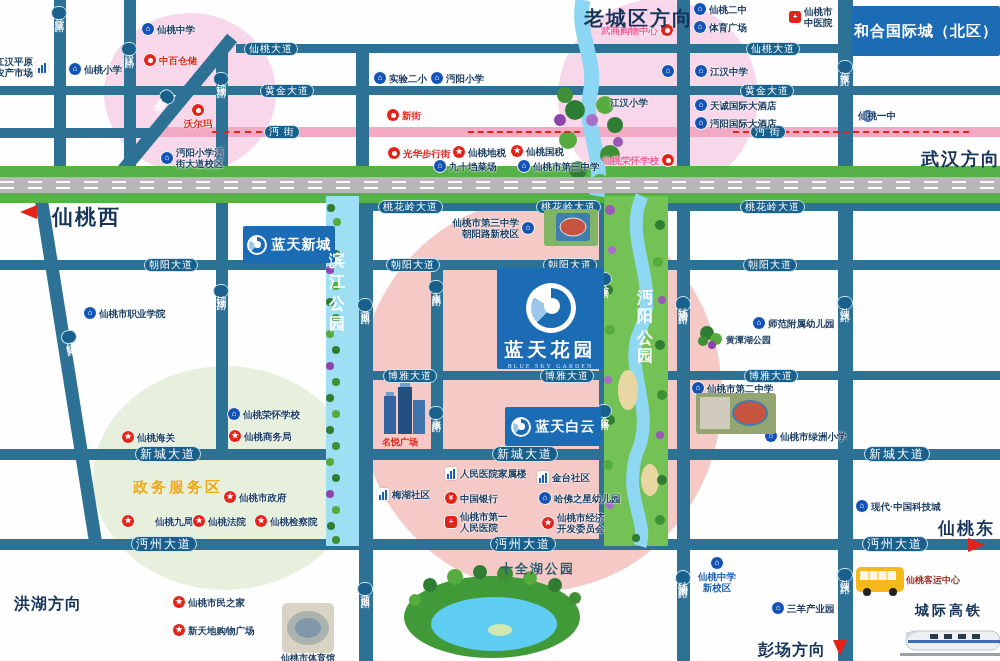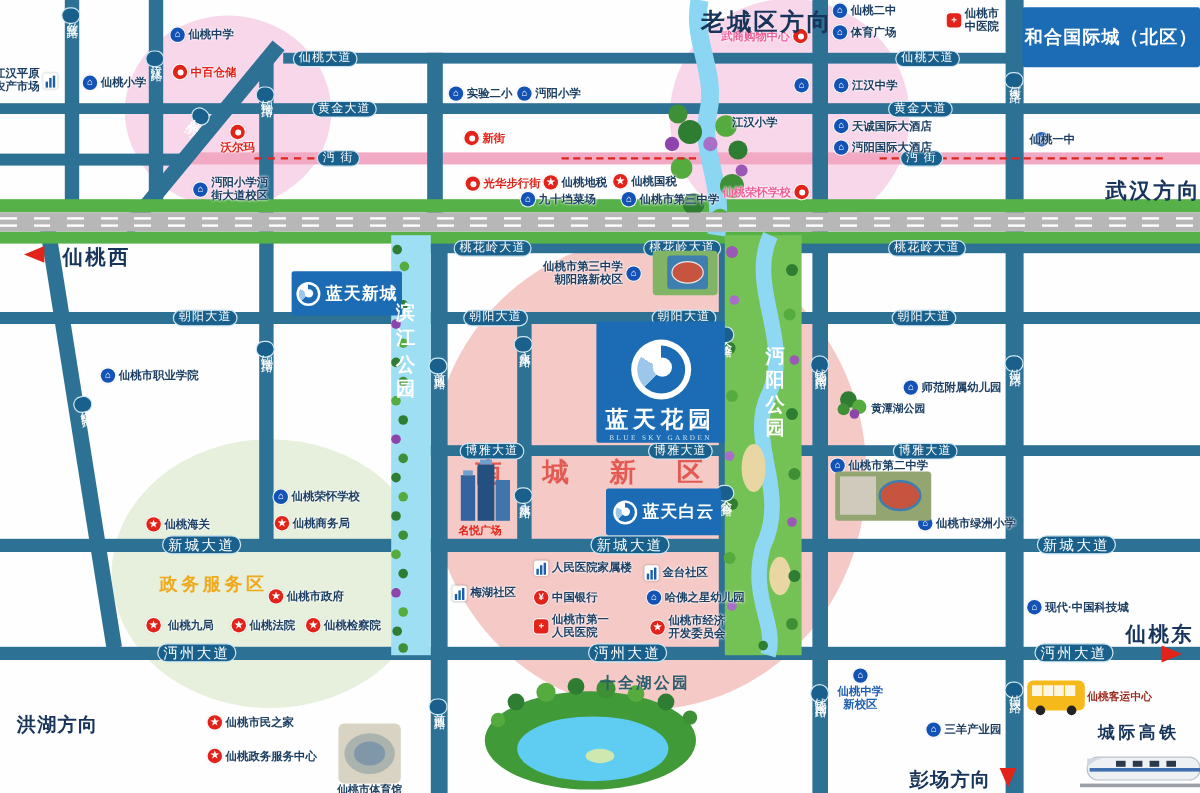--- a/index.html
+++ b/index.html
@@ -407,38 +407,38 @@
     </div>
     <div class="ic ic-star" style="left: 229px; top: 430px;">★</div>
     <div class="plb al-r c-dark" style="left: 244px; top: 430.5px;">
       <div>仙桃商务局</div>
     </div>
     <div class="ic ic-star" style="left: 224px; top: 491px;">★</div>
     <div class="plb al-r c-dark" style="left: 239px; top: 491.5px;">
       <div>仙桃市政府</div>
     </div>
     <div class="ic ic-star" style="left: 122px; top: 515px;">★</div>
-    <div class="plb al-r c-dark" style="left: 140px; top: 515.5px; text-align: right;">
+    <div class="plb al-r c-dark" style="left: 155px; top: 515.5px; text-align: right;">
       <div>仙桃九局</div>
     </div>
     <div class="ic ic-star" style="left: 193px; top: 515px;">★</div>
     <div class="plb al-r c-dark" style="left: 208px; top: 515.5px;">
       <div>仙桃法院</div>
     </div>
     <div class="ic ic-star" style="left: 255px; top: 515px;">★</div>
     <div class="plb al-r c-dark" style="left: 270px; top: 515.5px;">
       <div>仙桃检察院</div>
     </div>
     <div class="ic ic-star" style="left: 173px; top: 596px;">★</div>
     <div class="plb al-r c-dark" style="left: 188px; top: 596.5px;">
       <div>仙桃市民之家</div>
     </div>
     <div class="ic ic-star" style="left: 173px; top: 624px;">★</div>
     <div class="plb al-r c-dark" style="left: 188px; top: 624.5px;">
-      <div>仙桃政务服务中心</div>
+      <div>新天地购物广场</div>
     </div>
     <div class="ic ic-school" style="left: 522px; top: 222px;">⌂</div>
     <div class="plb al-l c-dark" style="right: 481px; top: 217px;">
       <div>仙桃市第三中学</div>
       <div>朝阳路新校区</div>
     </div>
     <div class="ic ic-building" style="left: 377px; top: 488px;">
       <i style="height: 5px;"></i>
       <i style="height: 8px;"></i>
       <i style="height: 10px;"></i>
@@ -500,25 +500,24 @@
     <div class="plb al-b c-blue" style="left: 672px; width: 90px; top: 571px;">
       <div>仙桃中学</div>
       <div>新校区</div>
     </div>
     <div class="ic ic-school" style="left: 772px; top: 602px;">⌂</div>
     <div class="plb al-r c-dark" style="left: 787px; top: 602.5px;">
       <div>三羊产业园</div>
     </div>
     <div class="txt serif" style="left: 584px; top: 5px; font-size: 20px; color: rgb(23, 53, 90); letter-spacing: 2px;">老城区方向</div>
     <div class="txt serif" style="left: 921px; top: 147px; font-size: 18px; color: rgb(23, 53, 90); letter-spacing: 2px;">武汉方向</div>
-    <div class="txt serif" style="left: 52px; top: 203px; font-size: 17px; color: rgb(23, 53, 90); letter-spacing: 2px;">仙桃西</div>
+    <div class="txt serif" style="left: 52px; top: 203px; font-size: 21px; color: rgb(23, 53, 90); letter-spacing: 2px;">仙桃西</div>
     <div class="txt serif" style="left: 938px; top: 517px; font-size: 17px; color: rgb(23, 53, 90); letter-spacing: 2px;">仙桃东</div>
     <div class="txt serif" style="left: 14px; top: 594px; font-size: 16px; color: rgb(23, 53, 90); letter-spacing: 1px;">洪湖方向</div>
     <div class="txt serif" style="left: 758px; top: 640px; font-size: 16px; color: rgb(23, 53, 90); letter-spacing: 1px;">彭场方向</div>
-    <div class="txt serif" style="left: 396px; top: 379px; font-size: 22px; color: rgb(226, 90, 82); letter-spacing: 34px;">南城新区</div>
     <div class="txt serif" style="left: 133px; top: 478px; font-size: 15px; color: rgb(239, 169, 28); letter-spacing: 3px;">政务服务区</div>
     <div class="txt serif" style="left: 500px; top: 560px; font-size: 13px; color: rgb(44, 94, 110); letter-spacing: 2px;">十全湖公园</div>
     <div class="txt serif vert" style="left: 326px; top: 238px; font-size: 16px; color: rgb(255, 255, 255); letter-spacing: 22px;">滨江公园</div>
     <div class="txt serif vert" style="left: 634px; top: 276px; font-size: 16px; color: rgb(255, 255, 255); letter-spacing: 20px;">沔阳公园</div>
     <div class="txt" style="left: 726px; top: 334px; font-size: 9px; color: rgb(28, 63, 99); letter-spacing: 0px;">黄潭湖公园</div>
     <div class="txt" style="left: 382px; top: 436px; font-size: 9px; color: rgb(226, 35, 26); letter-spacing: 0px;">名悦广场</div>
     <div class="txt" style="left: 906px; top: 574px; font-size: 9px; color: rgb(156, 43, 32); letter-spacing: 0px;">仙桃客运中心</div>
     <div class="txt serif" style="left: 915px; top: 602px; font-size: 14px; color: rgb(23, 53, 90); letter-spacing: 3px;">城际高铁</div>
     <div class="txt" style="left: 281px; top: 652px; font-size: 9px; color: rgb(28, 63, 99); letter-spacing: 0px;">仙桃市体育馆</div>
     <div class="arrow arrow-left" style="left: 20px; top: 205px;"></div>

